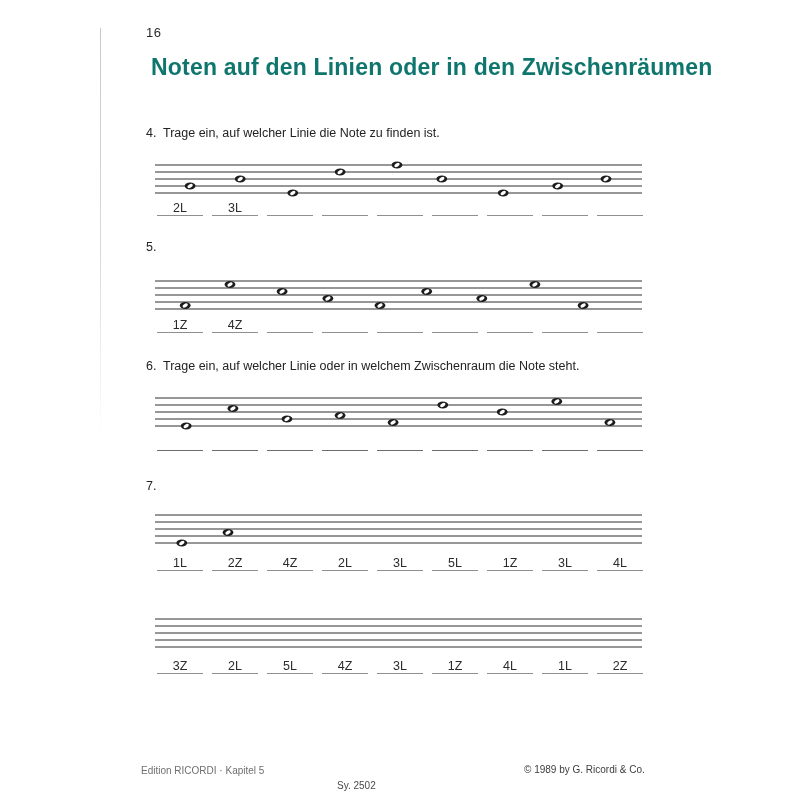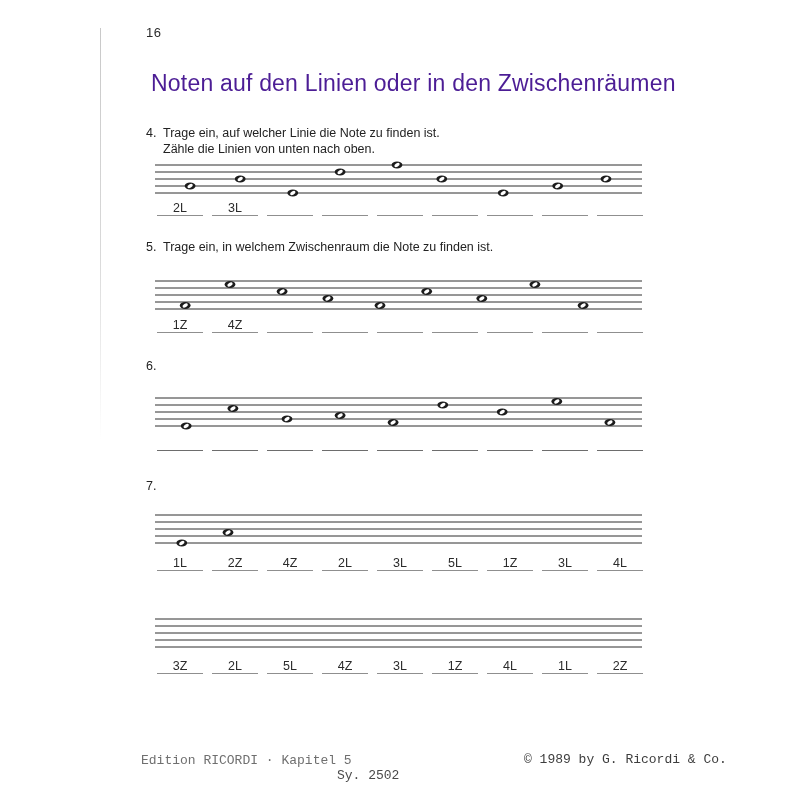--- a/index.html
+++ b/index.html
@@ -6,49 +6,48 @@
   body{
     width:800px;height:800px;background:#ffffff;position:relative;overflow:hidden;
     font-family:"Liberation Sans",sans-serif;color:#1f1f1f;
   }
   .abs{position:absolute;}
   #gutter-line{
     left:100px;top:28px;width:1px;height:412px;
     background:linear-gradient(to bottom,#c9c9c9 0%,#d9d9d9 55%,rgba(217,217,217,0) 100%);
   }
   #page-number{left:146px;top:25px;font-size:13px;letter-spacing:.5px;color:#2a2a2a;text-align:center;}
-  #page-title{left:151px;top:70px;font-size:23px;letter-spacing:.2px;color:#4c1d95;white-space:nowrap;}
+  #page-title{left:151px;top:54px;font-size:23px;letter-spacing:.2px;color:#0f766e;white-space:nowrap;font-weight:bold;}
   .instruction{display:flex;font-size:12.5px;line-height:15.5px;color:#232323;width:520px;}
   .instruction .num{width:17px;flex:none;}
   .staff-box{left:155px;width:487px;height:40px;}
   .staff-box svg{display:block;}
   .answer-row{left:157px;display:flex;gap:9px;}
   .answer-blank{
     width:46px;height:14px;border-bottom:1.2px solid #8f8f8f;
     text-align:center;font-size:12.5px;line-height:14px;color:#2b2b2b;
   }
   .answer-row.dark .answer-blank{border-bottom-color:#6d6d6d;}
-  .footer-text{font-family:Liberation Mono, monospace;font-size:13px;white-space:nowrap;}
+  .footer-text{font-family:Liberation Sans, sans-serif;font-size:10px;white-space:nowrap;margin-top:12px;}
   #footer-left{left:141px;top:753px;color:#6f6f6f;}
   #footer-center{left:337px;top:768px;color:#4a4a4a;}
   #footer-right{left:524px;top:752px;color:#3d3d3d;}
 </style>
 </head>
 <body>
 
 <div class="abs" id="gutter-line"></div>
 
 <div class="abs" id="page-number">16</div>
 <div class="abs" id="page-title">Noten auf den Linien oder in den Zwischenräumen</div>
 
 <div class="abs instruction" style="left:146px;top:126px;">
   <span class="num">4.</span>
   <span>
     <span>Trage ein, auf welcher Linie die Note zu finden ist.</span><br>
-    <span>Zähle die Linien von unten nach oben.</span>
   </span>
 </div>
 <div class="abs staff-box" style="top:160px;">
     <svg width="487" height="40">
       <line x1="0" x2="487" y1="5" y2="5" stroke="#2e2e2e" stroke-width="1"></line>
       <line x1="0" x2="487" y1="12" y2="12" stroke="#2e2e2e" stroke-width="1"></line>
       <line x1="0" x2="487" y1="19" y2="19" stroke="#2e2e2e" stroke-width="1"></line>
       <line x1="0" x2="487" y1="26" y2="26" stroke="#2e2e2e" stroke-width="1"></line>
       <line x1="0" x2="487" y1="33" y2="33" stroke="#2e2e2e" stroke-width="1"></line>
       <g transform="translate(35.1,26)">
@@ -97,21 +96,21 @@
     <div class="answer-blank"><span></span></div>
     <div class="answer-blank"><span></span></div>
     <div class="answer-blank"><span></span></div>
     <div class="answer-blank"><span></span></div>
     <div class="answer-blank"><span></span></div>
   </div>
 
 <div class="abs instruction" style="left:146px;top:240px;">
   <span class="num">5.</span>
   <span>
-    <span>Trage ein, in welchem Zwischenraum die Note zu finden ist.</span><br>
+    <br>
   </span>
 </div>
 <div class="abs staff-box" style="top:276px;">
     <svg width="487" height="40">
       <line x1="0" x2="487" y1="5" y2="5" stroke="#2e2e2e" stroke-width="1"></line>
       <line x1="0" x2="487" y1="12" y2="12" stroke="#2e2e2e" stroke-width="1"></line>
       <line x1="0" x2="487" y1="19" y2="19" stroke="#2e2e2e" stroke-width="1"></line>
       <line x1="0" x2="487" y1="26" y2="26" stroke="#2e2e2e" stroke-width="1"></line>
       <line x1="0" x2="487" y1="33" y2="33" stroke="#2e2e2e" stroke-width="1"></line>
       <g transform="translate(30.2,29.5)">
@@ -160,21 +159,21 @@
     <div class="answer-blank"><span></span></div>
     <div class="answer-blank"><span></span></div>
     <div class="answer-blank"><span></span></div>
     <div class="answer-blank"><span></span></div>
     <div class="answer-blank"><span></span></div>
   </div>
 
 <div class="abs instruction" style="left:146px;top:359px;">
   <span class="num">6.</span>
   <span>
-    <br>
+    <span>Trage ein, auf welcher Linie oder in welchem Zwischenraum die Note steht.</span><br>
   </span>
 </div>
 <div class="abs staff-box" style="top:393px;">
     <svg width="487" height="40">
       <line x1="0" x2="487" y1="5" y2="5" stroke="#2e2e2e" stroke-width="1"></line>
       <line x1="0" x2="487" y1="12" y2="12" stroke="#2e2e2e" stroke-width="1"></line>
       <line x1="0" x2="487" y1="19" y2="19" stroke="#2e2e2e" stroke-width="1"></line>
       <line x1="0" x2="487" y1="26" y2="26" stroke="#2e2e2e" stroke-width="1"></line>
       <line x1="0" x2="487" y1="33" y2="33" stroke="#2e2e2e" stroke-width="1"></line>
       <g transform="translate(31.2,33)">

